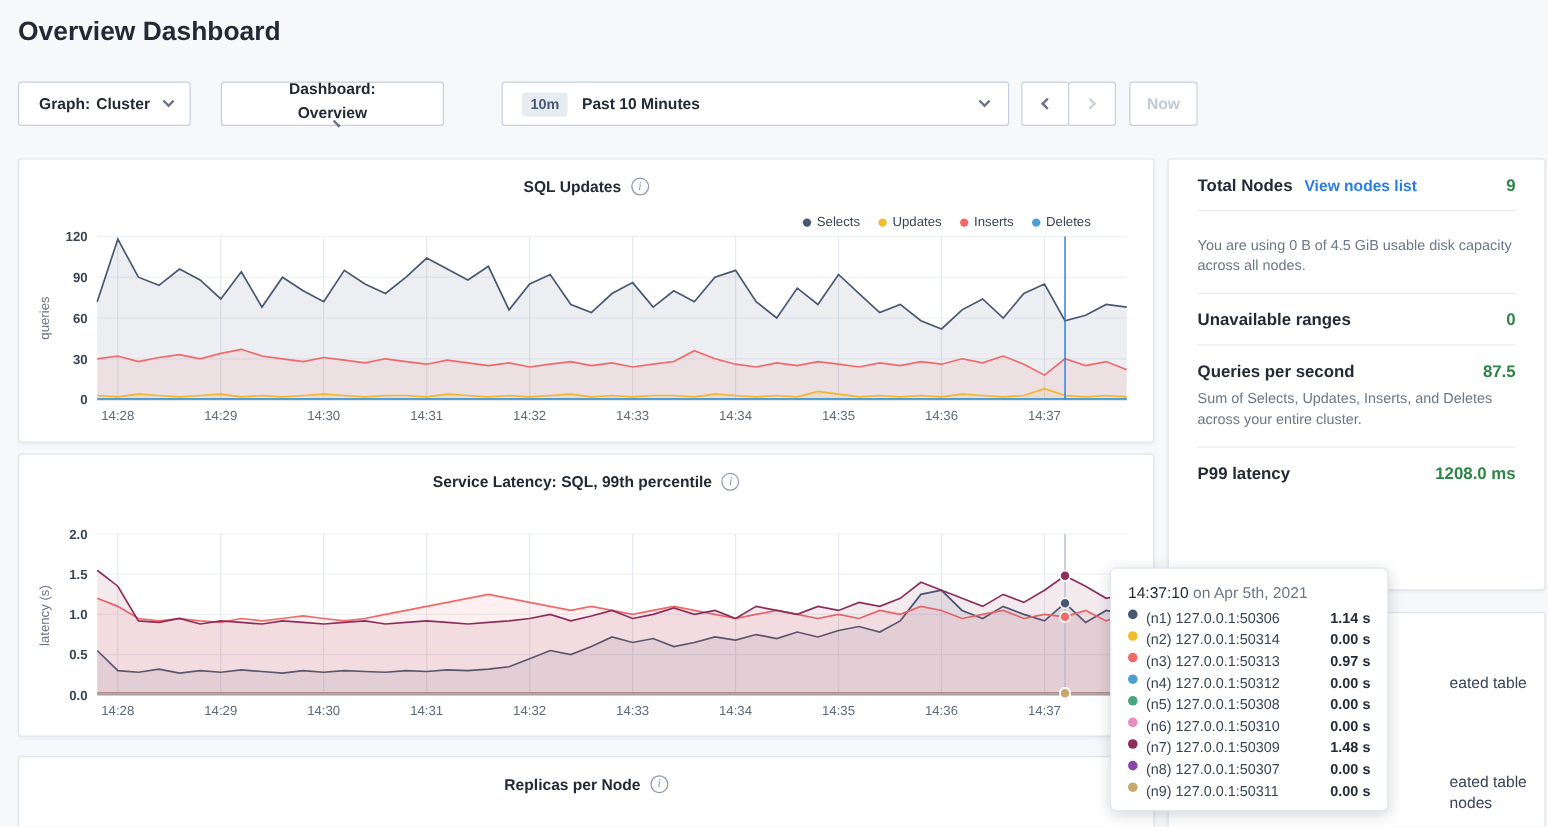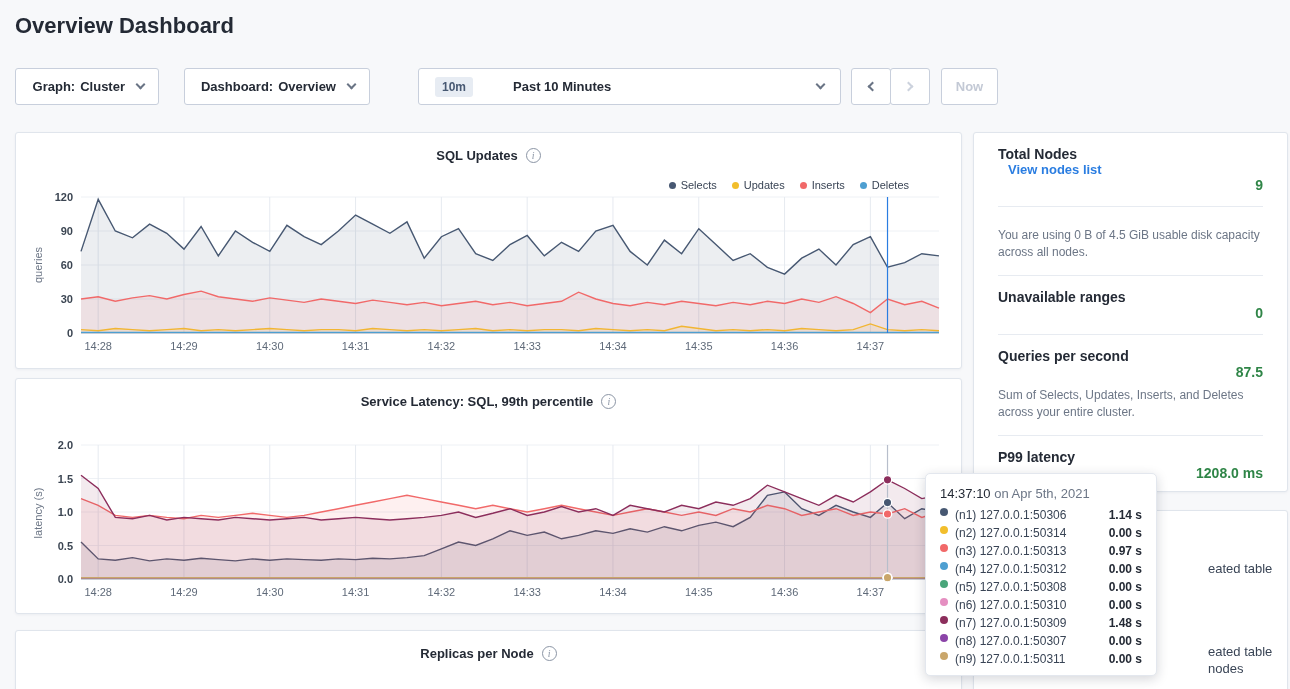--- a/index.html
+++ b/index.html
@@ -12,22 +12,22 @@
   
   .ctl { position:absolute; top:68px; height:37px; background:#fff; border:1px solid #c8cfdc; border-radius:3px;
          display:flex; align-items:center; font-size:13px; cursor:pointer; }
   .dd { padding:0 14px; gap:5px;justify-content:flex-end; }
   .dd-label, .dd-value { font-weight:700; color:#242a35; }
   .chev { display:inline-block; width:7px; height:7px; border-right:2px solid #6a7485; border-bottom:2px solid #6a7485; }
   .chev.down  { transform:rotate(45deg); margin-left:7px; margin-top:-4px; }
   .chev.left  { transform:rotate(135deg); margin-left:3px; }
   .chev.right { transform:rotate(-45deg); margin-right:3px; }
   #graph-dd { left:15px; width:144px; }
-  #dash-dd  { left:184px; width:186px; }
-  #time-range { left:418px; width:423px; padding:0 16px;gap:28px; }
+  #dash-dd  { left:184px; width:186px;flex-direction:column; }
+  #time-range { left:418px; width:423px; padding:0 16px; }
   .tr-badge { background:#e7ecf3; color:#475872; font-weight:700; font-size:12px; border-radius:3px; padding:3px 7px; margin-right:12px; }
   .tr-label { font-weight:700; }
   #time-range .chev { margin-left:auto; }
   .nav-btn { justify-content:center; width:40px; cursor:pointer; }
   #prev-btn { left:851px; }
   #next-btn { left:890px; }
   #next-btn .chev { border-color:#ccd2dd; }
   #now-btn { left:941px; width:57px; justify-content:center; font-weight:700; color:#c3c9d5; cursor:default; }
 
   
@@ -50,21 +50,21 @@
   #card-latency .y-axis-label { top:128px; }
   .chart-mount { position:absolute; inset:0; }
   svg text.xtick { font-family:"Liberation Sans",sans-serif; font-size:11px; fill:#5f6a79; }
   svg text.ytick { font-family:"Liberation Sans",sans-serif; font-size:11px; font-weight:700; fill:#3b4552; }
 
   
   #summary-card { left:973px; top:132px; width:315px; height:360px; padding:0 24px; }
   .sum-header { text-align:center; font-size:13px; font-weight:700; padding:20px 0 8px; }
   .sum-row { border-bottom:1px solid #e7ebf1; padding:13px 0; }
   .sum-row:last-child { border-bottom:none; }
-  .sum-line { display:flex; align-items:flex-start;flex-direction:column; }
+  .sum-line { display:flex; align-items:center; }
   .sum-label { font-size:14px; font-weight:700; color:#242a35; }
   .sum-link { margin-left:10px; font-size:13px; font-weight:700; color:#2a7de1; cursor:pointer; text-decoration:none; }
   .sum-value { margin-left:auto; font-size:14px; font-weight:700; color:#2f8547; }
   .sum-sub { margin-top:7px; font-size:12px; line-height:1.45; color:#6c7686; }
 
   
   #events-card { left:973px; top:510px; width:315px; height:200px; }
   .event-fragment { position:absolute; font-size:13px; color:#394455; white-space:nowrap; }
 
   

